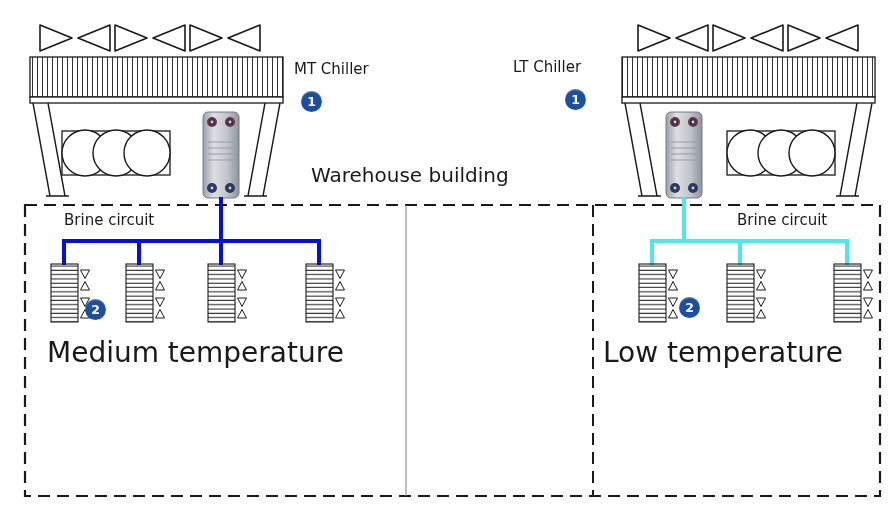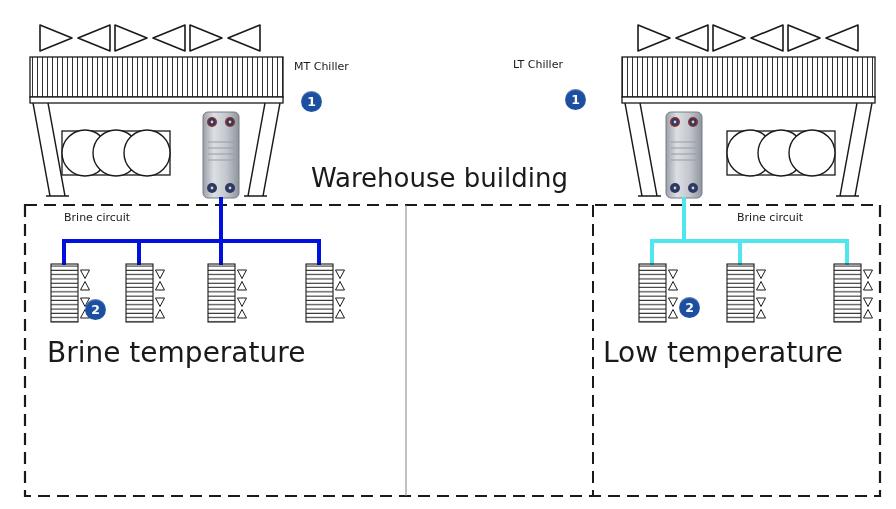--- a/index.html
+++ b/index.html
@@ -6,22 +6,22 @@
     --mt-brine:#0011dd;
     --lt-brine:#4fe6ec;
     --badge:#1c4f9f;
     --line:#1a1a1a;
   }
   *{margin:0;padding:0;box-sizing:border-box;}
   body{background:#fff;font-family:"DejaVu Sans","Liberation Sans",sans-serif;}
   .stage{position:relative;width:896px;height:509px;background:#fff;overflow:hidden;}
   .stage svg{position:absolute;left:0;top:0;}
   .label{position:absolute;color:var(--line);white-space:nowrap;line-height:1.15;}
-  .label-sm{font-size:11px;}
-  .label-wh{font-size:26px;}
+  .label-sm{font-size:15px;}
+  .label-wh{font-size:20px;}
   .label-lg{font-size:28px;}
   .badge{
     position:absolute;width:21px;height:21px;border-radius:50%;
     background:var(--badge);color:#fff;font-size:12.5px;font-weight:bold;
     display:flex;align-items:center;justify-content:center;
     box-shadow:inset 0 1px 1px rgba(255,255,255,.35);
   }
   .pipe-mt{stroke:var(--mt-brine);stroke-width:4;fill:none;}
   .pipe-lt{stroke:var(--lt-brine);stroke-width:4;fill:none;}
   .ln{stroke:var(--line);}
@@ -137,16 +137,16 @@
   <div class="badge" style="left:565px;top:89px;">1</div>
 
   <div class="label label-wh" style="left:311px;top:164px;">Warehouse building</div>
 
   <div class="label label-sm" style="left:64px;top:212px;">Brine circuit</div>
   <div class="label label-sm" style="left:737px;top:212px;">Brine circuit</div>
 
   <div class="badge" style="left:85px;top:299px;">2</div>
   <div class="badge" style="left:679px;top:297px;">2</div>
 
-  <div class="label label-lg" style="left:47px;top:337px;">Brine temperature</div>
+  <div class="label label-lg" style="left:47px;top:337px;">Medium temperature</div>
   <div class="label label-lg" style="left:603px;top:337px;text-align:right;">Low temperature</div>
 
 </div>
 
 </body></html>

